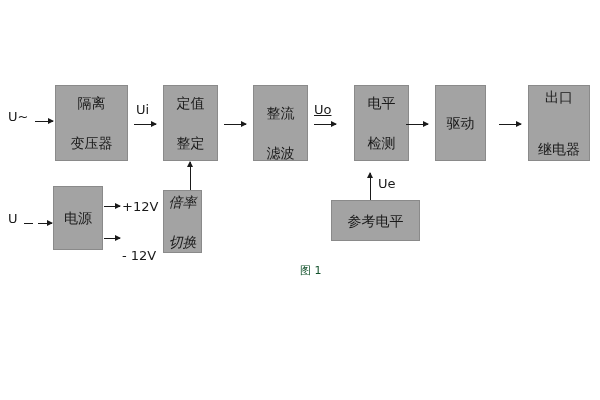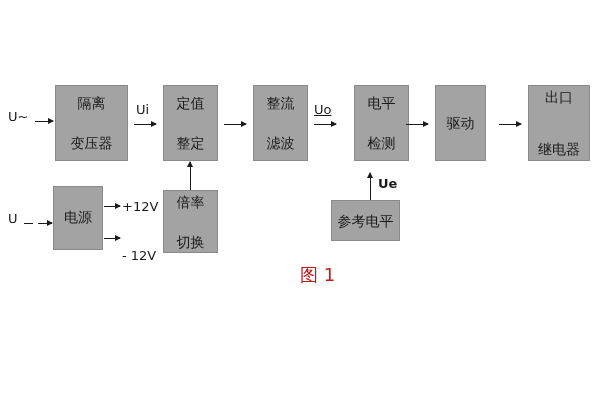--- a/index.html
+++ b/index.html
@@ -41,22 +41,22 @@
     color: #1a1a1a;
     font-size: 13px;
     white-space: nowrap;
     line-height: 1;
   }
   .txt-sm {
     font-size: 13px;
   }
   .caption {
     position: absolute;
-    color: #b91c1c;
-    font-size: 18px;
+    color: #14532d;
+    font-size: 11px;
     white-space: nowrap;
   }
   
   .arrow-h {
     position: absolute;
     height: 1px;
     background: #1a1a1a;
   }
   .arrow-h::after {
     content: "";
@@ -107,21 +107,21 @@
   <div class="txt" style="left:136px; top:103px;">Ui</div>
   <div class="arrow-h" style="left:134px; top:124px; width:22px;"></div>
 
   <div class="block" style="left:163px; top:85px; width:55px; height:76px;">
     <span class="line">定值</span>
     <span class="line">整定</span>
   </div>
 
   <div class="arrow-h" style="left:224px; top:124px; width:22px;"></div>
 
-  <div class="block" style="left:253px; top:85px; width:55px; height:76px;">
+  <div class="block" style="left:253px; top:85px; width:55px; height:76px;justify-content:flex-end;">
     <span class="line">整流</span>
     <span class="line">滤波</span>
   </div>
 
   <div class="txt" style="left:314px; top:103px;text-decoration:underline;">Uo</div>
   <div class="arrow-h" style="left:314px; top:124px; width:22px;"></div>
 
   <div class="block" style="left:354px; top:85px; width:55px; height:76px;">
     <span class="line">电平</span>
     <span class="line">检测</span>
@@ -137,39 +137,39 @@
 
   <div class="block" style="left:528px; top:85px; width:62px; height:76px;gap:12px;">
     <span class="line">出口</span>
     <span class="line">继电器</span>
   </div>
 
   <div class="txt" style="left:8px; top:212px;">U</div>
   <div class="dash-seg" style="left:24px; top:223px; width:9px;"></div>
   <div class="arrow-h" style="left:38px; top:223px; width:14px;"></div>
 
-  <div class="block" style="left:53px; top:186px; width:50px; height:64px;font-family:Liberation Serif, serif;">
+  <div class="block" style="left:53px; top:186px; width:50px; height:64px;">
     <span class="line">电源</span>
   </div>
 
   <div class="arrow-h" style="left:104px; top:206px; width:16px;"></div>
   <div class="txt txt-sm" style="left:122px; top:200px;">+12V</div>
 
   <div class="arrow-h" style="left:104px; top:238px; width:16px;"></div>
   <div class="txt txt-sm" style="left:122px; top:232px;margin-top:17px;">- 12V</div>
 
-  <div class="block" style="left:163px; top:190px; width:55px; height:63px;">
+  <div class="block" style="left:163px; top:190px; width:39px; height:63px;font-style:italic;">
     <span class="line">倍率</span>
     <span class="line">切换</span>
   </div>
 
   <div class="arrow-v" style="left:190px; top:162px; height:28px;"></div>
 
   <div class="arrow-v" style="left:370px; top:173px; height:27px;"></div>
-  <div class="txt" style="left:378px; top:177px;font-weight:bold;">Ue</div>
+  <div class="txt" style="left:378px; top:177px;">Ue</div>
 
-  <div class="block" style="left:331px; top:200px; width:69px; height:41px;justify-content:center;">
+  <div class="block" style="left:331px; top:200px; width:89px; height:41px;justify-content:center;">
     <span class="line">参考电平</span>
   </div>
 
   <div class="caption" style="left:300px; top:263px;">图 1</div>
 
 </div>
 
 </body></html>

